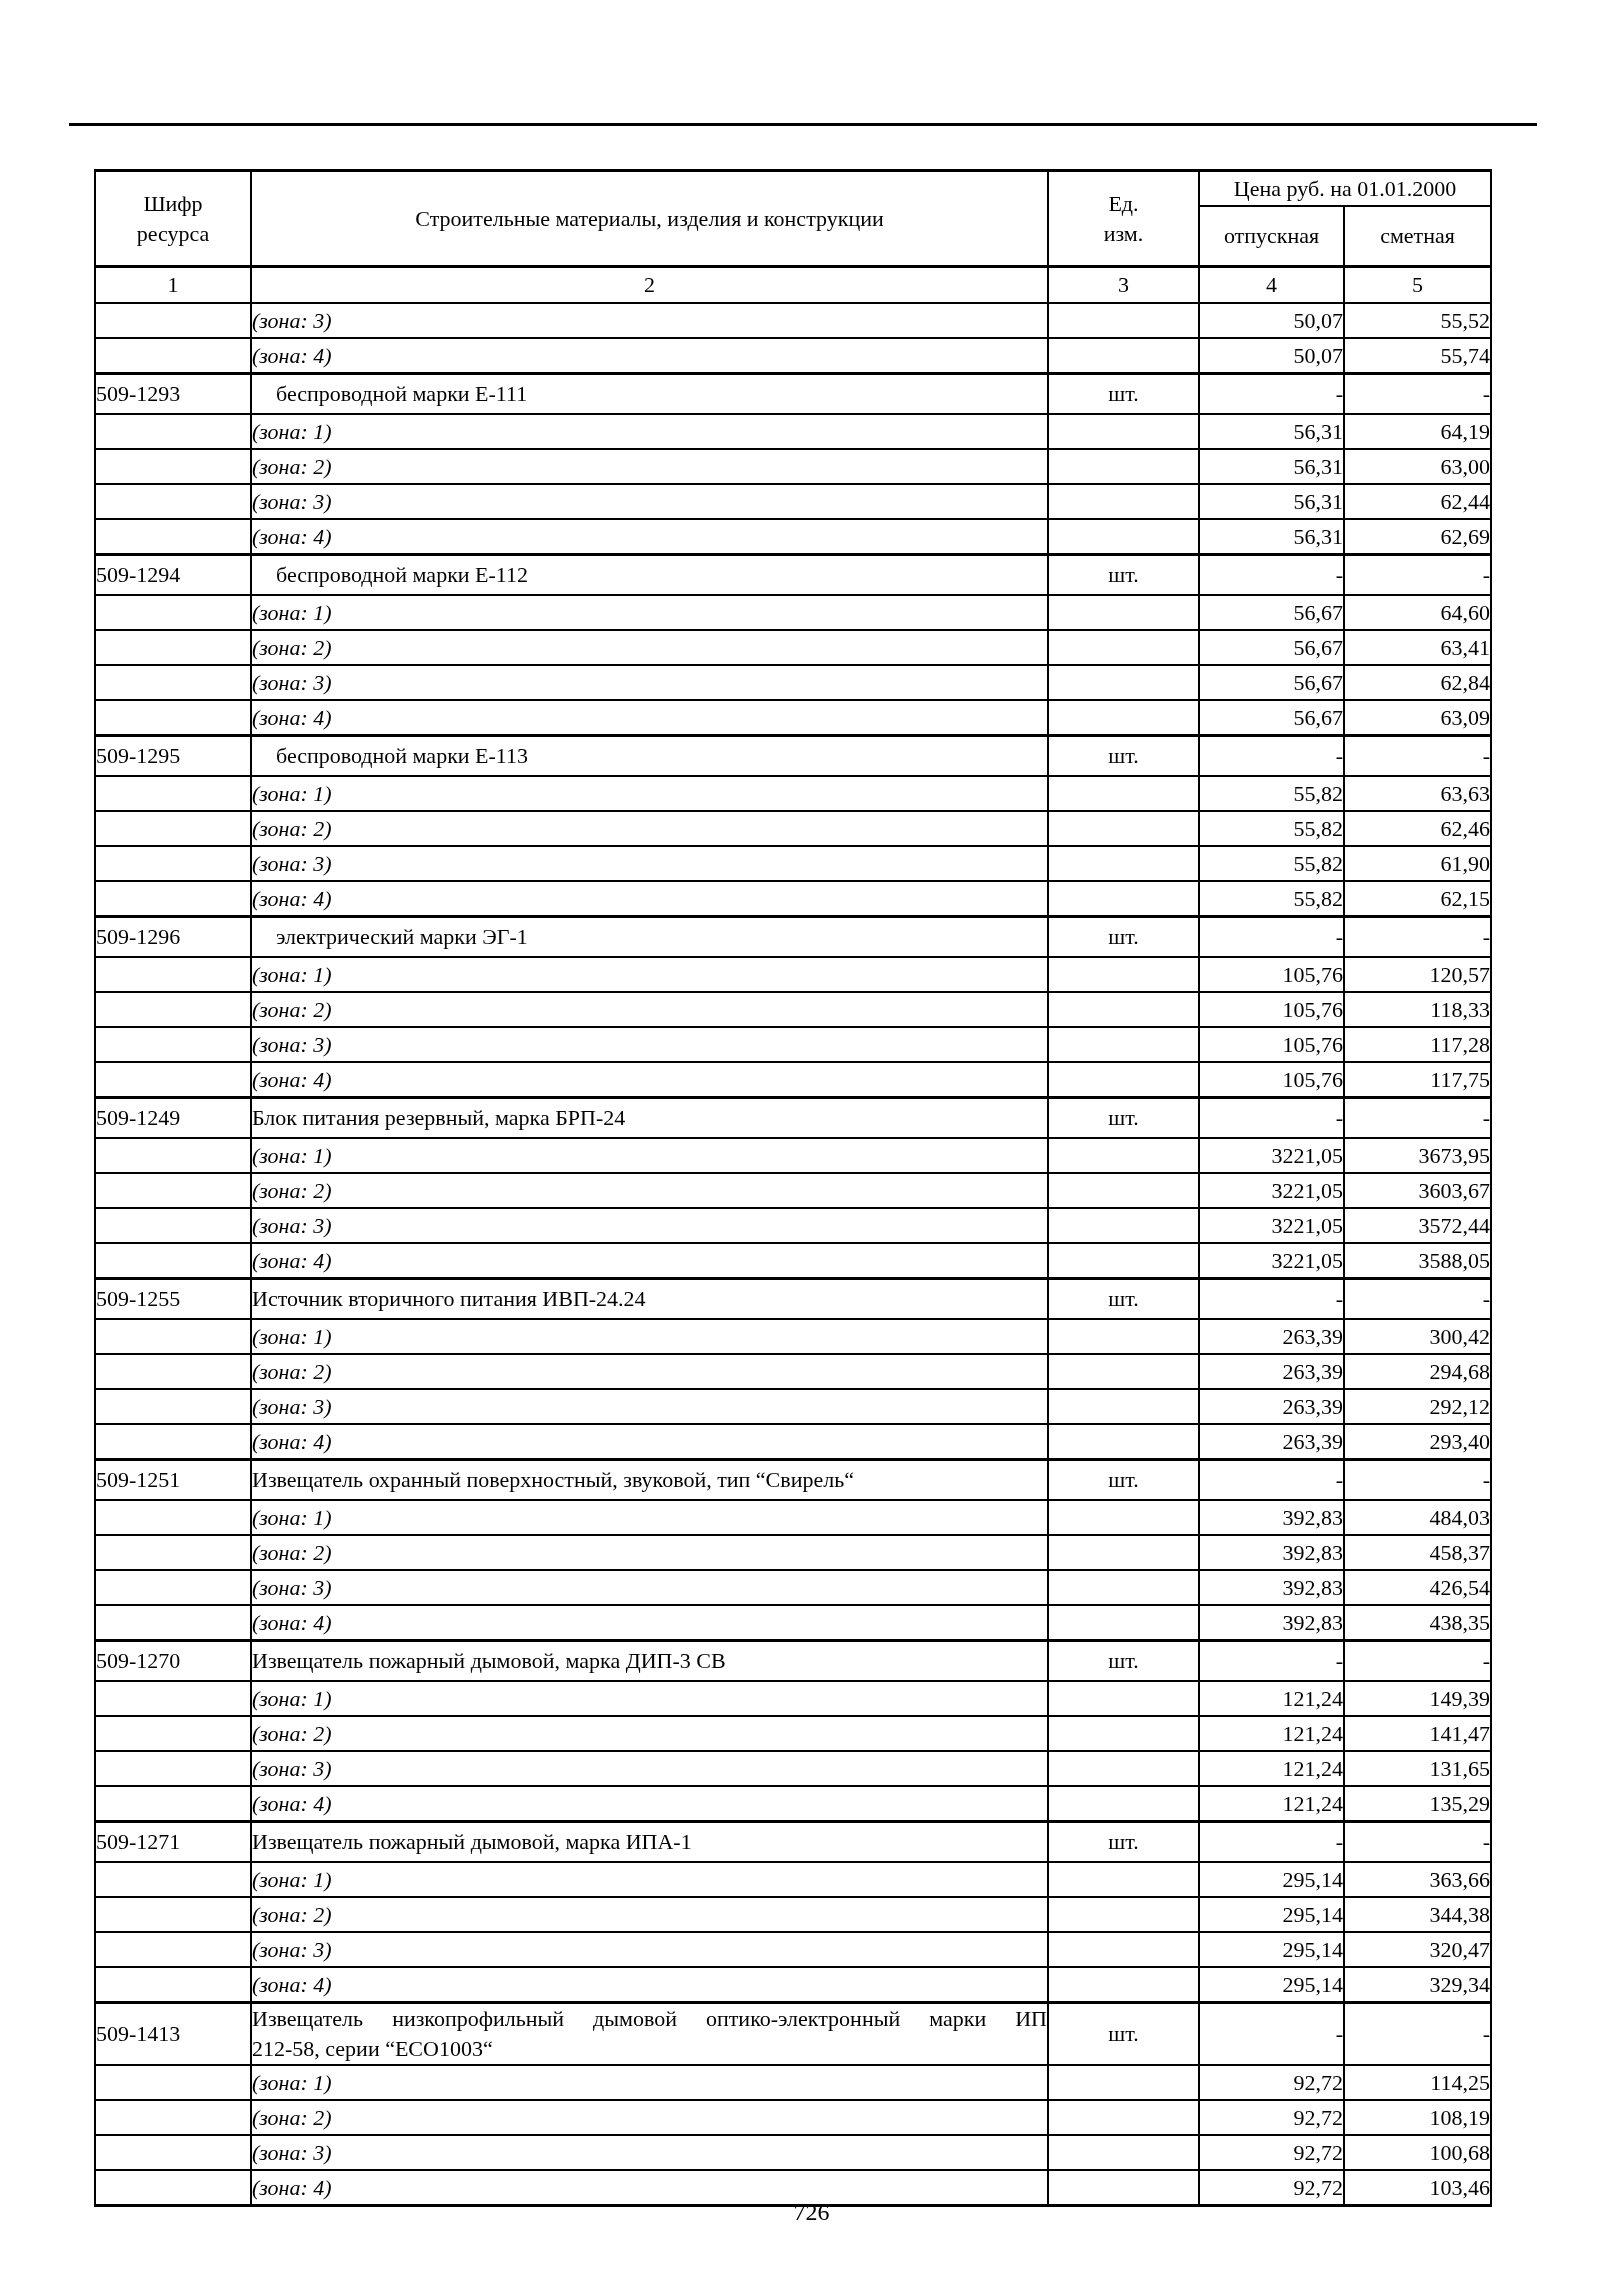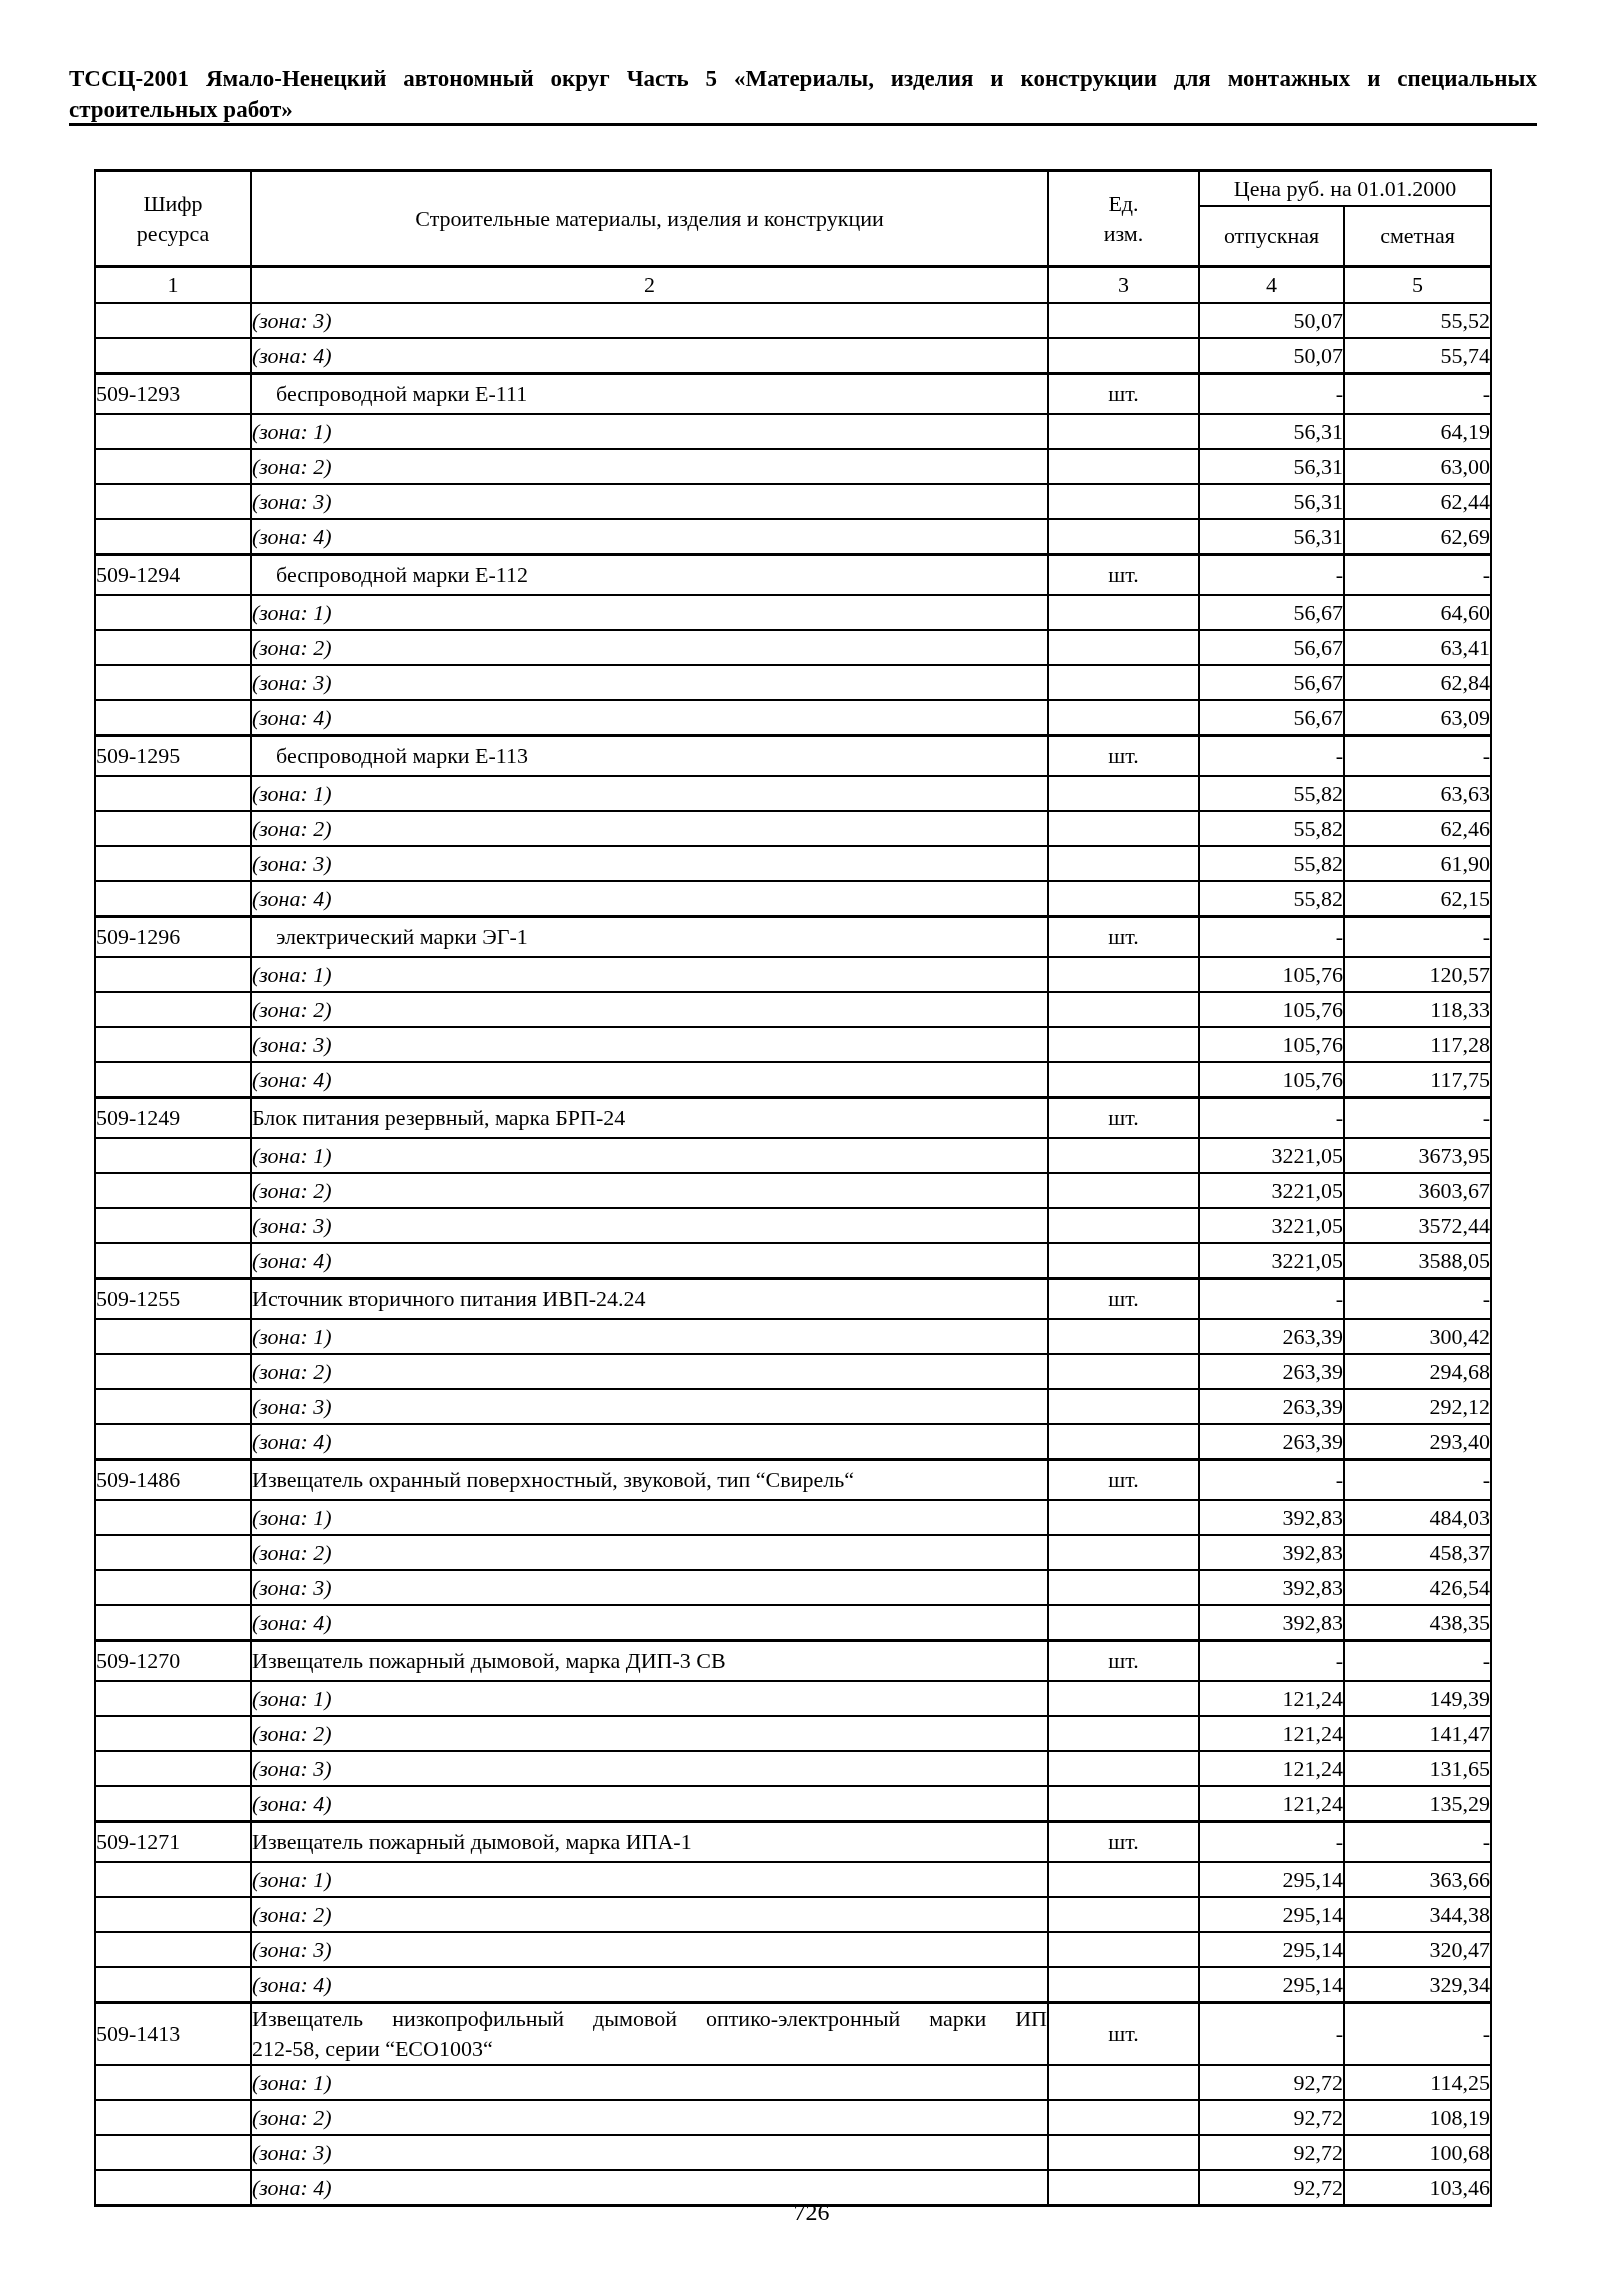--- a/index.html
+++ b/index.html
@@ -58,24 +58,20 @@
     position: absolute;
     left: 0; top: 2199px; width: 1623px;
     text-align: center; font-size: 24px;
   }
 </style>
 </head>
 <body>
 
 <div class="page">
 
-  <div class="doc-title">
-      <div class="jline">ТССЦ-2001 Ямало-Ненецкий автономный округ Часть 5 «Материалы, изделия и конструкции для монтажных и специальных</div>
-      <div>строительных работ»</div>
-    </div>
 
   <div class="title-rule"></div>
 
   <table class="price">
     <colgroup>
       <col style="width:156px">
       <col style="width:797px">
       <col style="width:151px">
       <col style="width:145px">
       <col style="width:147px">
@@ -320,21 +316,21 @@
           <td class="val">292,12</td>
         </tr>
         <tr class="zone-row">
           <td class="code"></td>
           <td class="zone">(зона: 4)</td>
           <td class="unit"></td>
           <td class="val">263,39</td>
           <td class="val">293,40</td>
         </tr>
         <tr class="item-row group-start">
-          <td class="code">509-1486</td>
+          <td class="code">509-1251</td>
           <td class="name">Извещатель охранный поверхностный, звуковой, тип “Свирель“</td>
           <td class="unit">шт.</td>
           <td class="val">-</td>
           <td class="val">-</td>
         </tr>
         <tr class="zone-row">
           <td class="code"></td>
           <td class="zone">(зона: 1)</td>
           <td class="unit"></td>
           <td class="val">392,83</td>

